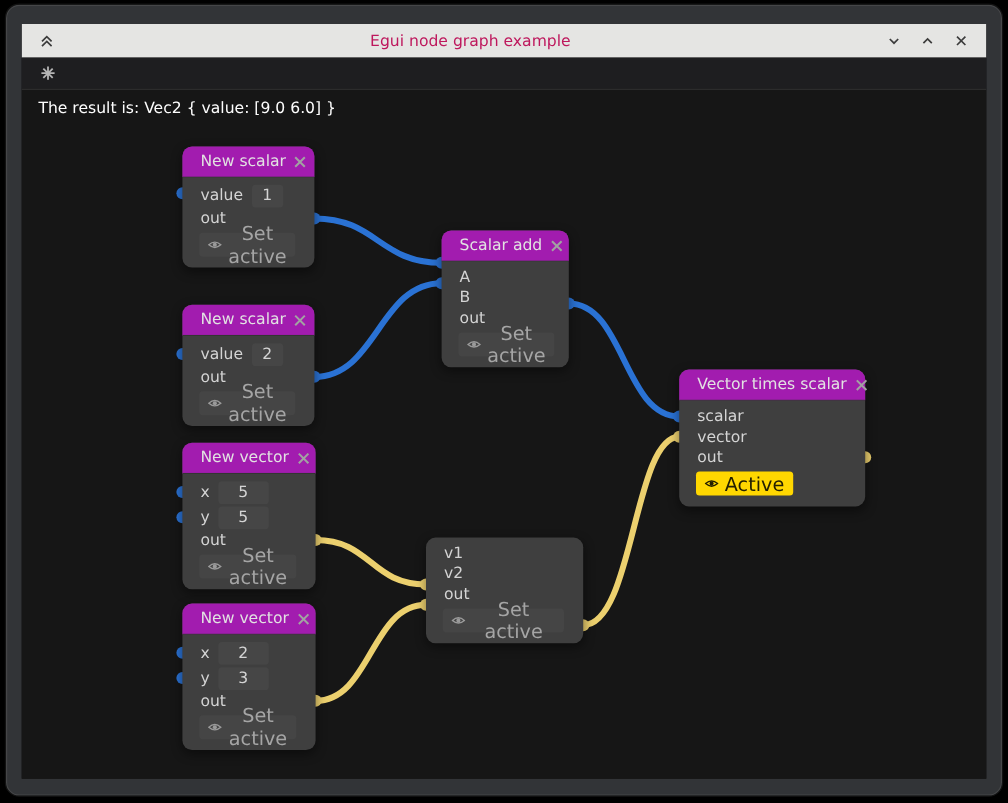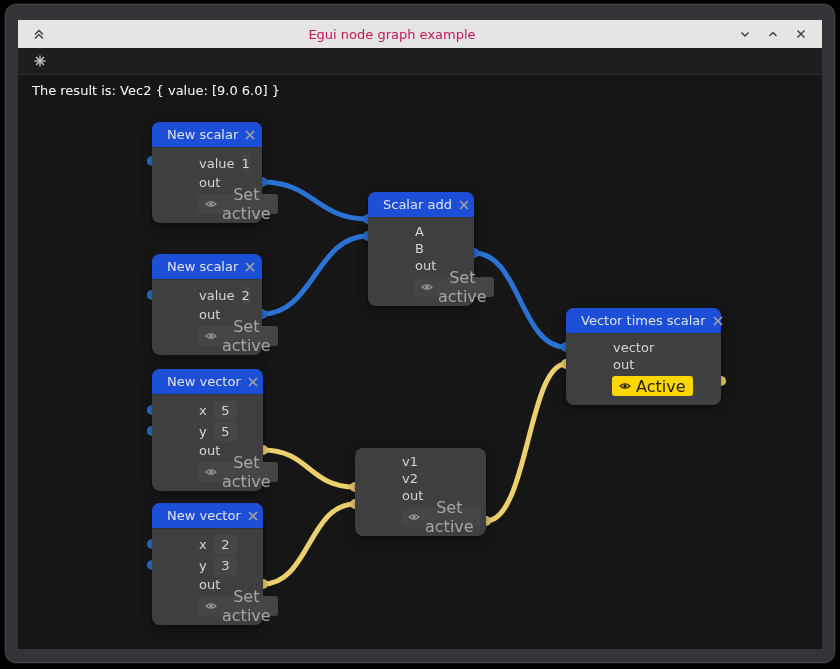--- a/index.html
+++ b/index.html
@@ -34,28 +34,28 @@
   .wires{position:absolute;left:0;top:0;pointer-events:none;}
   .wires circle{pointer-events:auto;}
   .wire{fill:none;stroke-width:5;stroke-linecap:round;}
   .wire-scalar{stroke:var(--c-scalar);}
   .wire-vector{stroke:var(--c-vector);}
   .port-scalar{fill:var(--c-scalar);}
   .port-vector{fill:var(--c-vector);}
   
   .node{position:absolute;background:#3f3f3f;border-radius:8px;
     box-shadow:0 3px 9px rgba(0,0,0,.45);color:#d9d9d9;font-size:13px;}
-  .node-header{height:26px;background:#1d4ed8;border-radius:8px 8px 0 0;
+  .node-header{height:26px;background:#a21caf;border-radius:8px 8px 0 0;
     border-bottom:1px solid #343434;display:flex;align-items:center;
     padding:0 10px 0 15px;}
   .node-title{flex:1;color:#e2e2e2;white-space:nowrap;}
   .node-close{display:inline-flex;align-items:center;justify-content:center;
     width:16px;height:16px;margin-left:6px;}
   .node-close svg{stroke:#a2a2a2;stroke-width:1.7;fill:none;}
-  .node-body{padding:5px 16px 9px 0;margin-left:32px;}
+  .node-body{padding:5px 16px 9px 0;}
   .row{height:17px;display:flex;align-items:center;padding:0 10px 0 15px;gap:7px;}
   .value-row{height:21px;}
   .row-label{color:#d4d4d4;white-space:nowrap;}
   .value-box{background:#464646;border-radius:3px;width:42px;height:19px;
     display:inline-flex;align-items:center;justify-content:center;color:#d4d4d4;}
   .btn-row{margin-top:3px;padding-left:14px;height:20px;display:flex;align-items:center;}
   .btn{display:inline-flex;align-items:center;gap:5px;background:#454545;
     color:#a5a5a5;border:none;border-radius:3px;padding:0 7px;height:20px;
     font-size:16px;font-family:inherit;}
   .btn .eye{display:inline-flex;color:#9a9a9a;}
@@ -236,20 +236,23 @@
         <div class="node-header">
           <span class="node-title">Vector times scalar</span>
           <span class="node-close">
             <svg width="12" height="12" viewBox="0 0 12 12">
               <path d="M2 2 L10 10 M10 2 L2 10"></path>
               </svg>
           </span>
         </div>
         <div class="node-body">
           <div class="row">
+            <span class="row-label">scalar</span>
+          </div>
+          <div class="row">
             <span class="row-label">vector</span>
           </div>
           <div class="row">
             <span class="row-label">out</span>
           </div>
           <div class="btn-row">
             <button class="btn btn-active">
               <span class="eye">
                 <svg width="12" height="10" viewBox="0 0 12 10" fill="none" stroke="currentColor" stroke-width="1.1">
                   <path d="M1 5 Q6 0.6 11 5 Q6 9.4 1 5 Z"></path>

